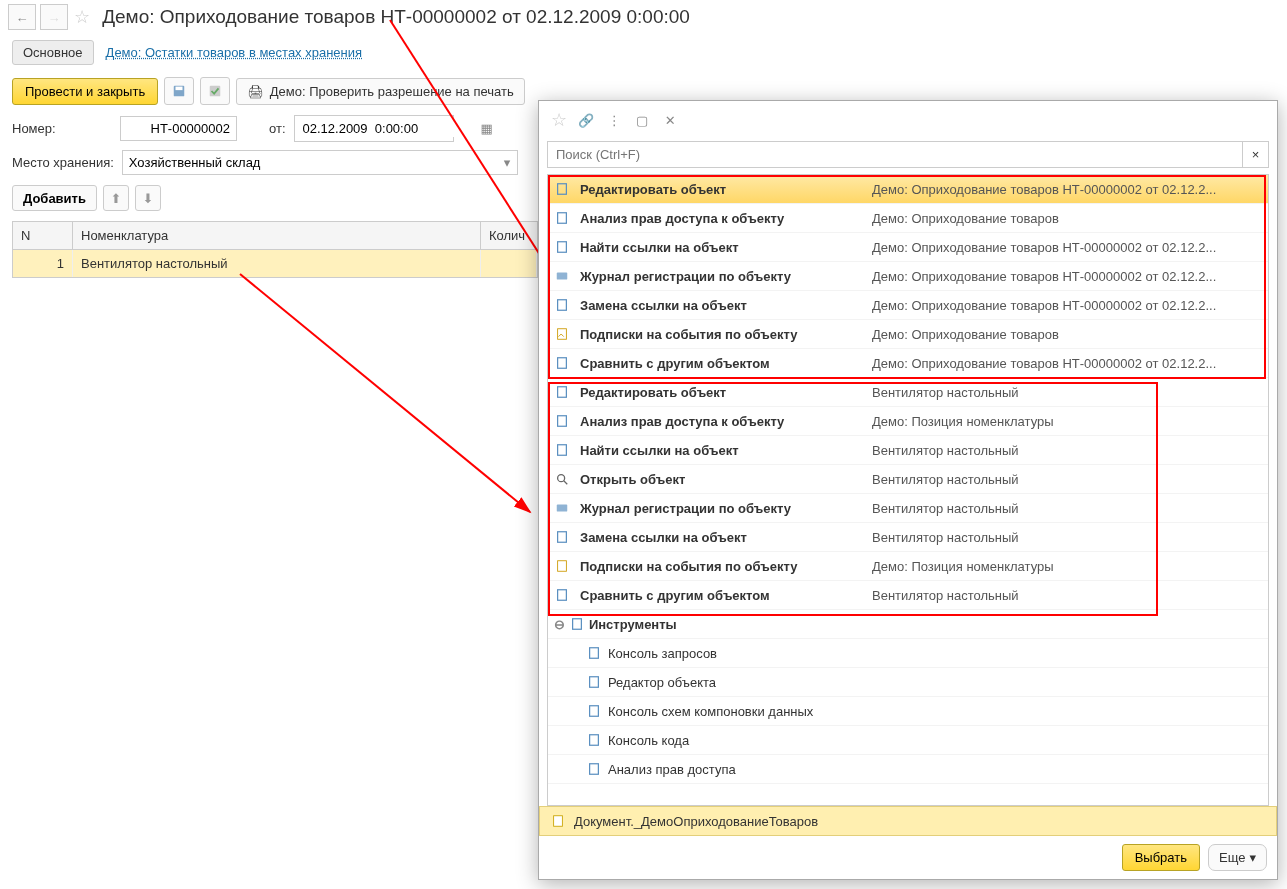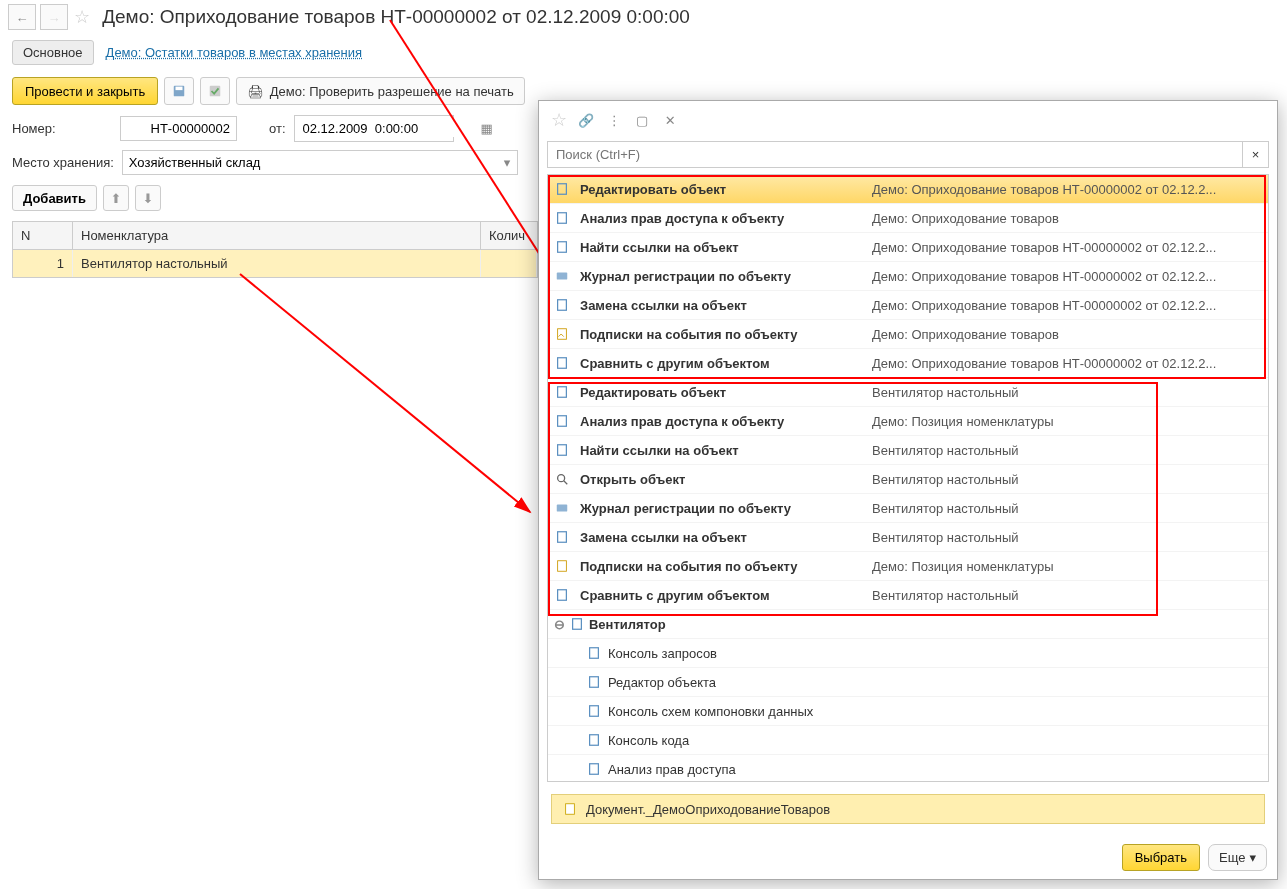--- a/index.html
+++ b/index.html
@@ -54,20 +54,21 @@
     padding: 4px 10px;
   }
   .tab-link {
     color: #1a6fa8;
     text-decoration: underline dotted;
   }
   .toolbar {
     display: flex;
     gap: 6px;
     padding: 6px 12px;
+    align-items: center;
   }
   .btn {
     border: 1px solid #b8a324;
     background: linear-gradient(#ffe680, #ffd633);
     padding: 5px 12px;
     border-radius: 3px;
     cursor: pointer;
     font-size: 13px;
   }
   .btn-gray {
@@ -276,21 +277,21 @@
   .redbox2 {
     position: absolute;
     left: 0px;
     top: 207px;
     width: 610px;
     height: 234px;
     border: 2px solid red;
     pointer-events: none;
   }
   .footer-bar {
-    margin: 12px;
+    margin: 0;
     background: #ffefb0;
     border: 1px solid #e3cf7a;
     padding: 6px 10px;
     display: flex;
     align-items: center;
     gap: 8px;
   }
   .popup-footer {
     display: flex;
     justify-content: flex-end;
@@ -549,21 +550,21 @@
       <span class="menu-desc">Вентилятор настольный</span>
     </div>
 
     <div class="group-row">
       <span style="color:#888;">⊖</span>
       <span class="menu-icon">
           <svg class="icn" viewBox="0 0 16 16">
             <rect x="3" y="2" width="10" height="12" class="doc-icn"></rect>
           </svg>
         </span>
-      <span>Вентилятор</span>
+      <span>Инструменты</span>
     </div>
     <div class="tool-row">
       <span class="menu-icon">
           <svg class="icn" viewBox="0 0 16 16">
             <rect x="3" y="2" width="10" height="12" class="doc-icn"></rect>
           </svg>
         </span>
       <span>Консоль запросов</span>
     </div>
     <div class="tool-row">

